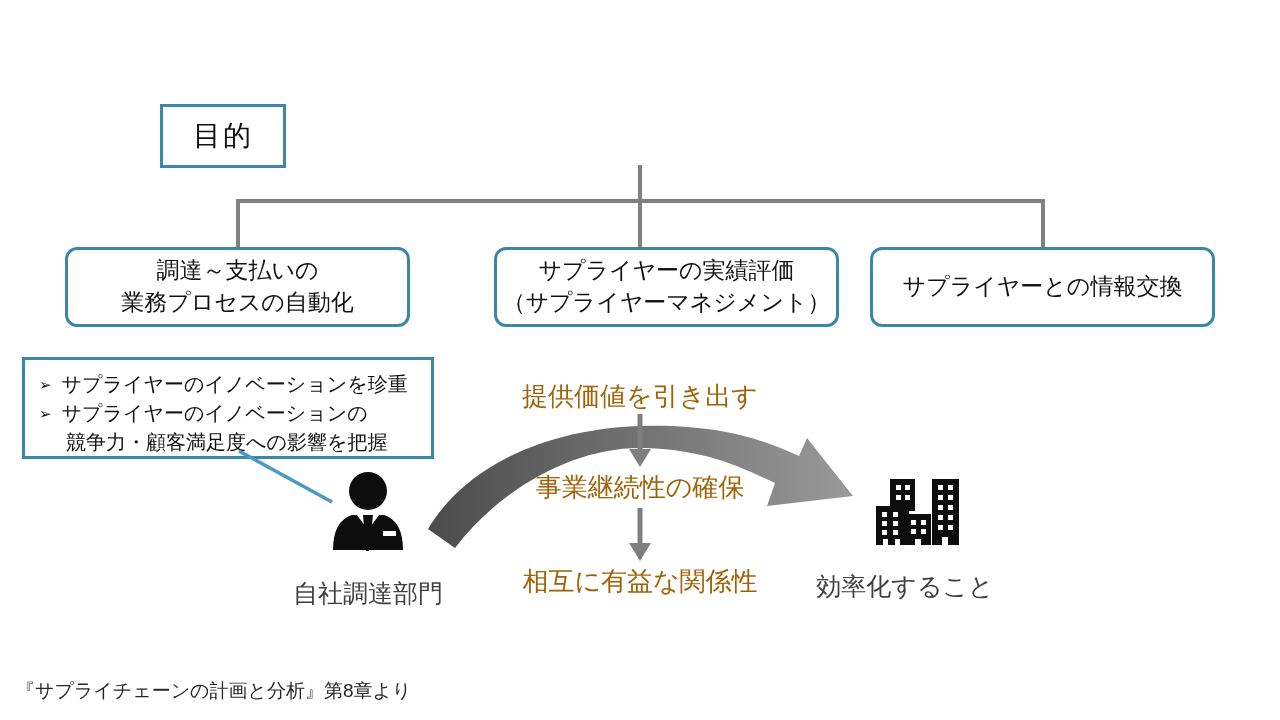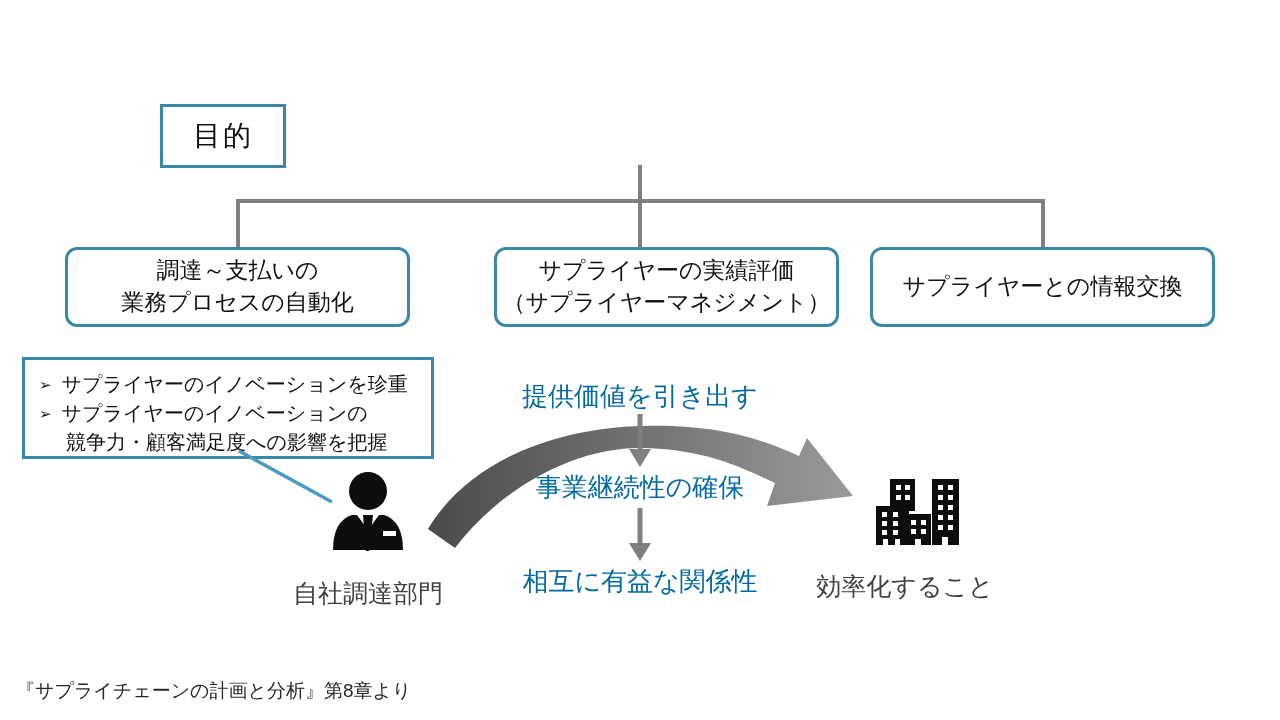--- a/index.html
+++ b/index.html
@@ -42,21 +42,21 @@
     font-size:20px;color:#111;line-height:1.44;
   }
   .bullet-row{display:flex;align-items:flex-start;}
   .bullet-marker{font-size:15px;margin:4px 10px 0 2px;color:#111;flex:none;}
   .bullet-cont{padding-left:29px;}
   
   .abs-svg{position:absolute;}
   
   .flow-text{
     position:absolute;left:440px;width:400px;text-align:center;
-    font-size:26px;color:#0369a1;white-space:nowrap;
+    font-size:26px;color:#a16207;white-space:nowrap;
   }
   .flow-1{top:379px;}
   .flow-2{top:470px;}
   .flow-3{top:564px;}
   
   .actor-label{
     position:absolute;width:220px;text-align:center;
     font-size:25px;color:#3f3f3f;white-space:nowrap;
   }
   .label-left{left:258px;top:577px;}

